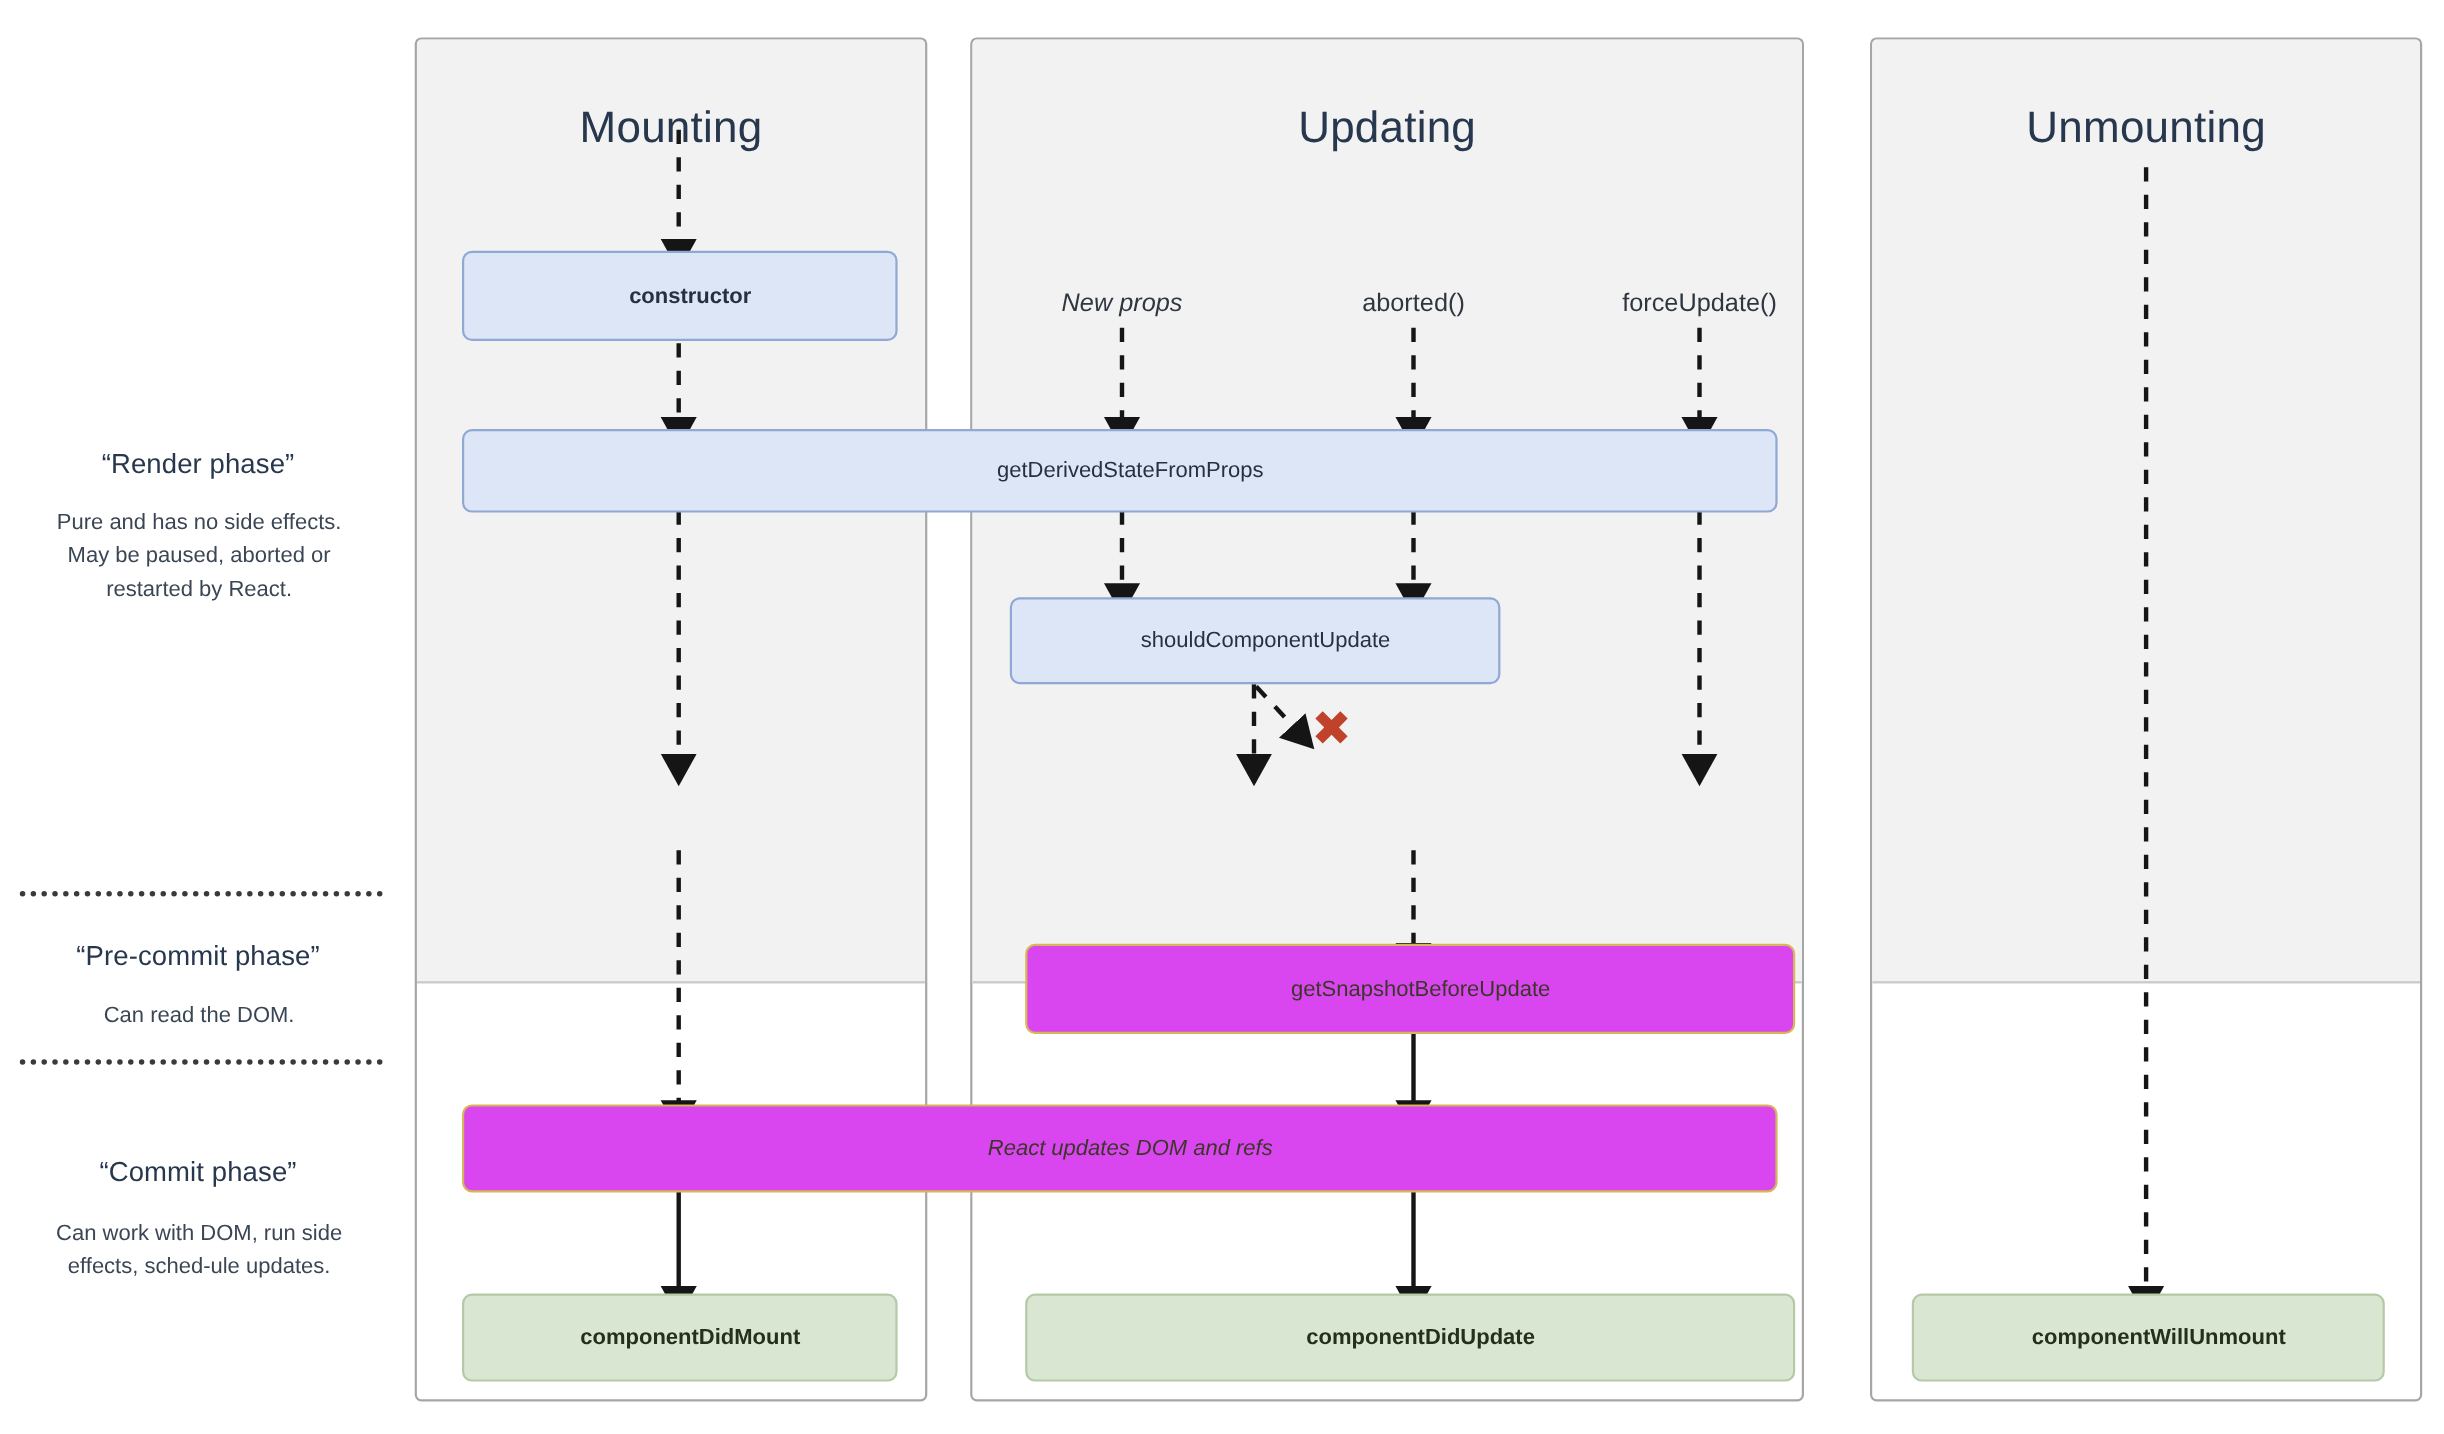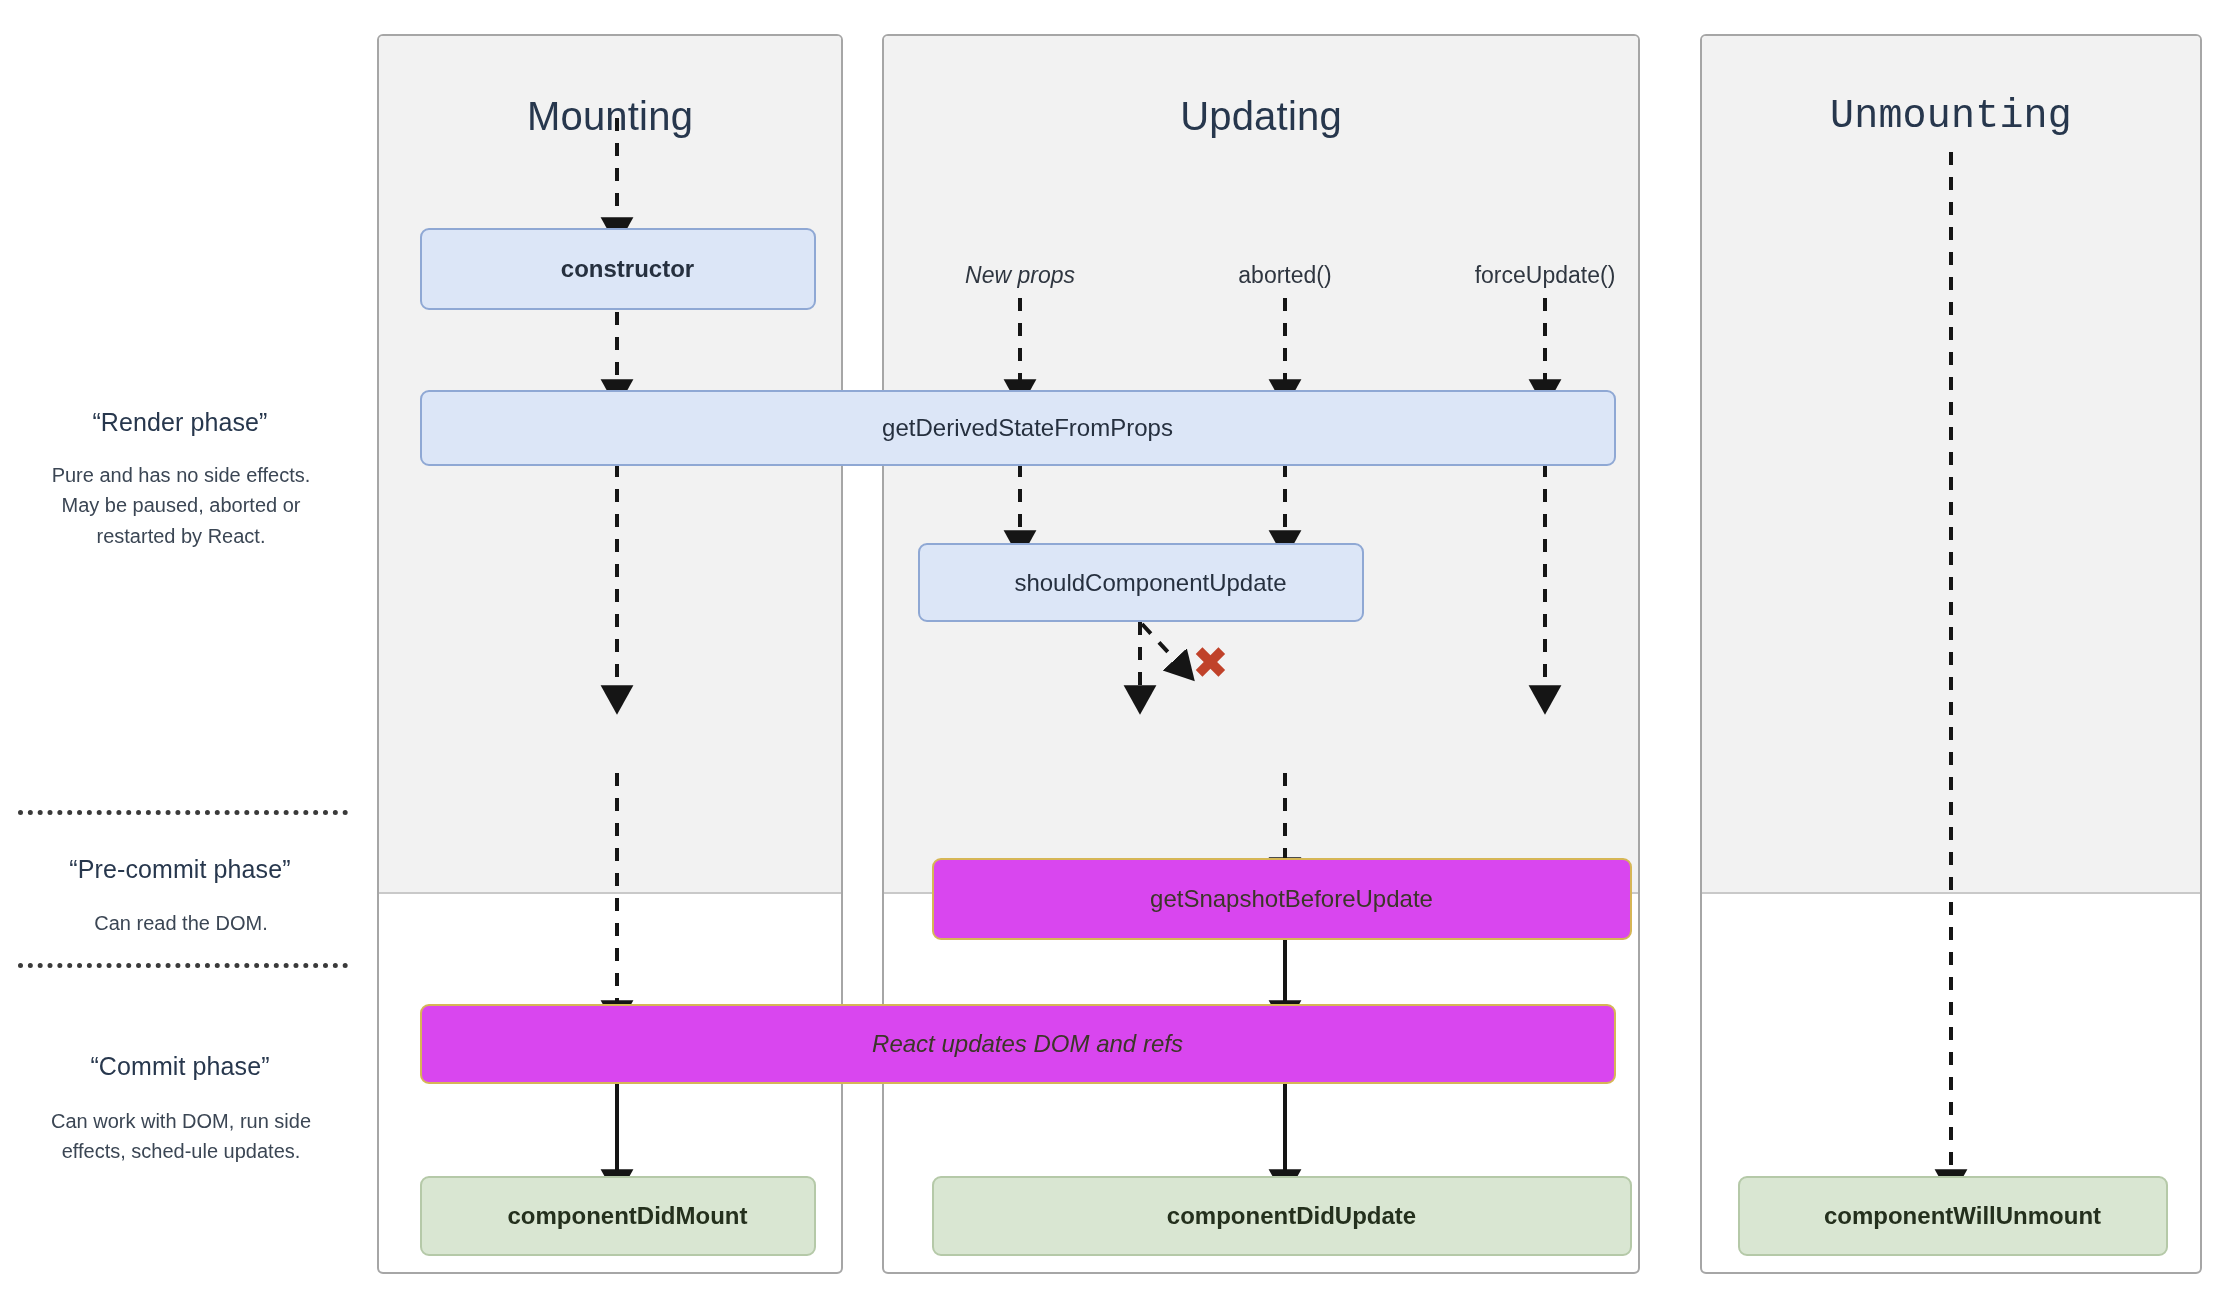--- a/index.html
+++ b/index.html
@@ -69,21 +69,21 @@
   }
 
   
   .node {
     position: absolute;
     box-sizing: border-box;
     border-radius: 9px;
     display: flex;
     align-items: center;
     justify-content: center;
-    font-size: 24px;
+    font-size: 20px;
     text-align: center;
     z-index: 4;
     padding-left: 19px;
   }
   .node.blue {
     background: #dce6f7;
     border: 2px solid #8fa8d4;
     color: #26303f;
   }
   .node.yellow {
@@ -151,21 +151,21 @@
   <div class="panel" style="left:377px; top:34px; width:466px; height:1240px;">
     <div class="panel-upper" style="height:856px;"></div>
     <div class="panel-title" style="top:58px;">Mounting</div>
   </div>
 
   <div class="panel" style="left:882px; top:34px; width:758px; height:1240px;">
     <div class="panel-upper" style="height:856px;"></div>
     <div class="panel-title" style="top:58px;">Updating</div>
   </div>
 
-  <div class="panel" style="left:1700px; top:34px; width:502px; height:1240px;font-family:Liberation Mono, monospace;">
+  <div class="panel" style="left:1700px; top:34px; width:502px; height:1240px;">
     <div class="panel-upper" style="height:856px;"></div>
     <div class="panel-title" style="top:58px;">Unmounting</div>
   </div>
 
   <svg class="arrows" viewBox="0 0 2222 1304" xmlns="http://www.w3.org/2000/svg">
     <defs>
       <marker id="ah" markerWidth="9" markerHeight="9" refX="1.2" refY="4.5" orient="auto" markerUnits="strokeWidth">
         <path d="M0,0.4 L0,8.6 L7.4,4.5 z" fill="#151515"></path>
       </marker>
     </defs>

